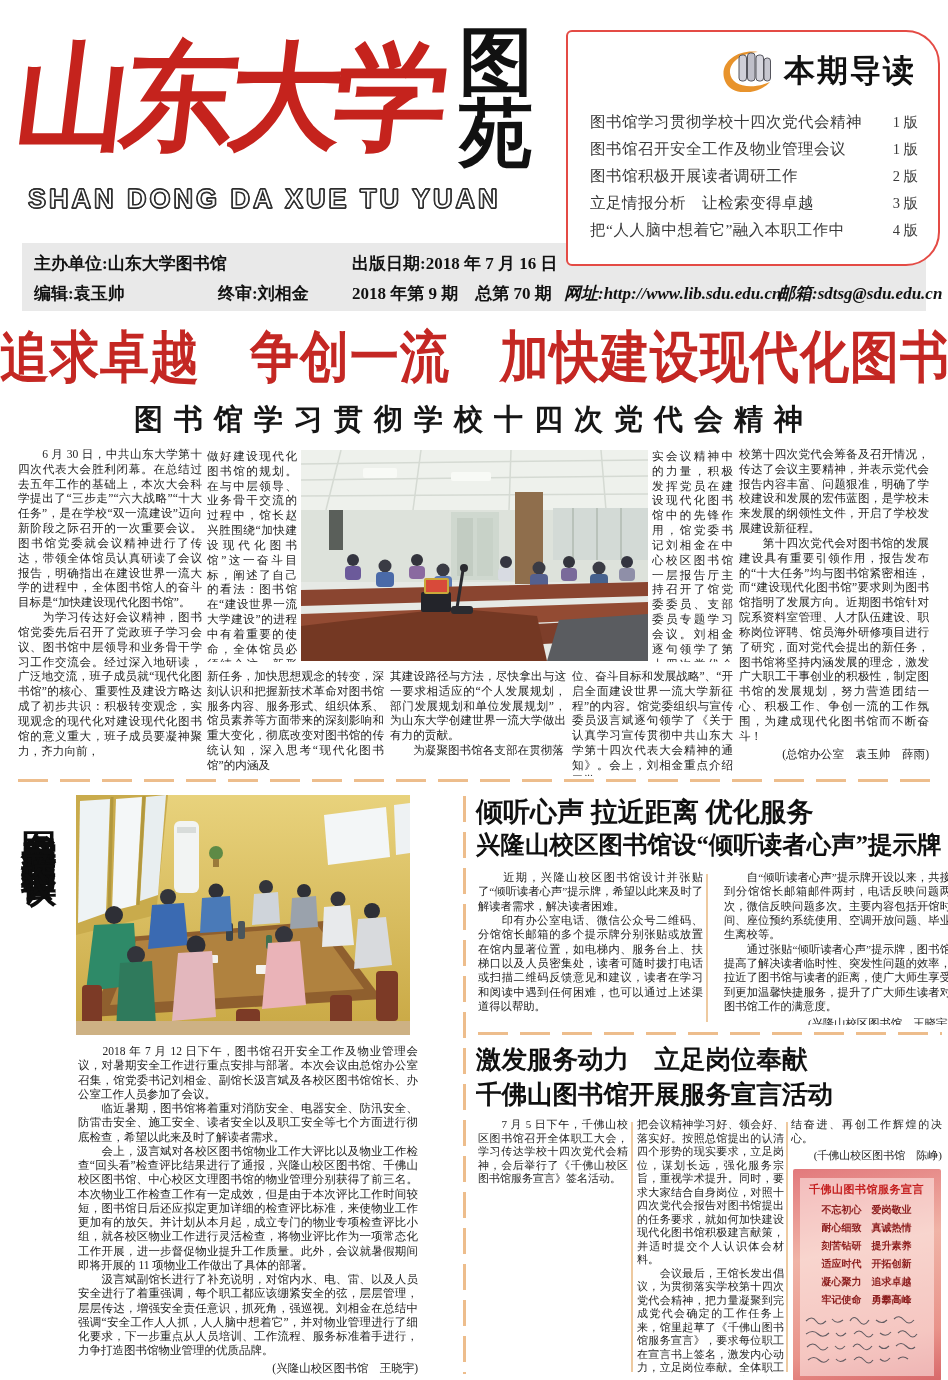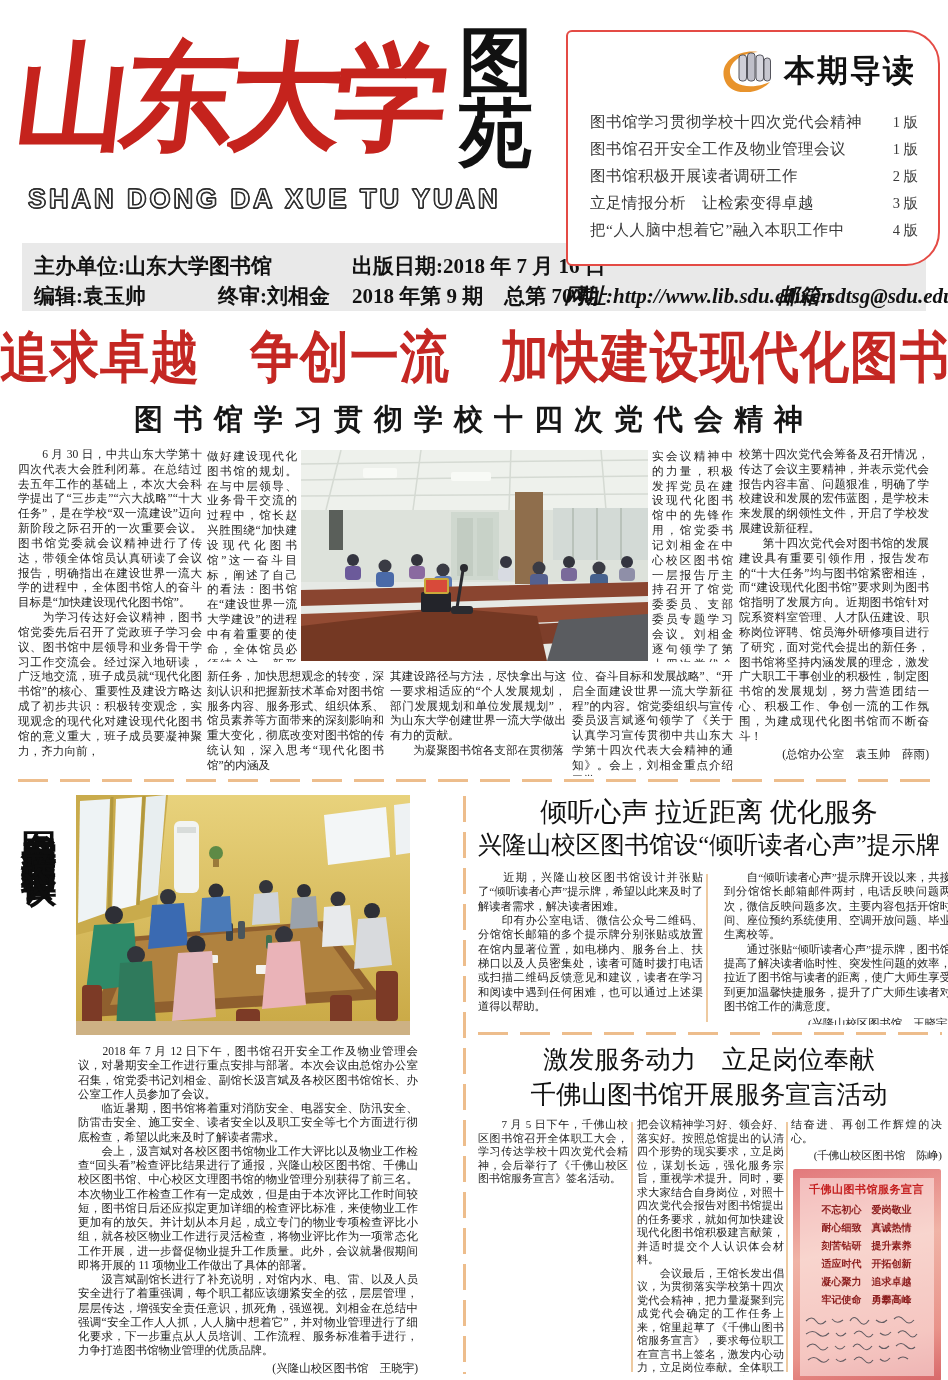--- a/index.html
+++ b/index.html
@@ -24,42 +24,42 @@
          border-radius:6px 34px 34px 6px; z-index:6; }
   .toc-head { display:flex; justify-content:flex-end; align-items:center; padding:14px 22px 4px 0; }
   .toc-title { font-size:31px; font-weight:bold; color:#111; letter-spacing:2px; }
   .toc-list { padding:12px 20px 0 22px; }
   .toc-row { display:flex; align-items:baseline; height:27px; }
   .toc-row .t { flex:1; font-size:15.5px; color:#3a3a3a; letter-spacing:0.5px; }
   .toc-row .p { font-size:14.5px; color:#3a3a3a; }
 
   
   .infobar { left:22px; top:243px; width:904px; height:68px; background:#e9e9e9; z-index:2; }
-  .infobar span { position:absolute; font-weight:bold; font-size:21px; color:#111; white-space:nowrap; }
+  .infobar span { position:absolute; font-weight:bold; font-size:17px; color:#111; white-space:nowrap; }
 
   
   .headline { left:0; top:320px; width:948px; text-align:center; color:#c42723; font-weight:bold;
               font-size:49px; letter-spacing:1px; transform:scaleY(1.14); transform-origin:center top; white-space:nowrap; }
   .subheadline { left:0; top:400px; width:948px; text-align:center; color:#161616; font-weight:bold;
                  font-size:29px; letter-spacing:11px; white-space:nowrap; }
 
   
   .btxt { font-size:11.6px; line-height:1.28; text-align:justify; overflow:hidden; color:#242424; }
   .btxt p { margin:0; }
   .byline { text-align:right; font-size:11.6px; padding-top:3px; color:#242424; }
 
   
   .dash-h { height:3px; background:repeating-linear-gradient(90deg,#edbd8c 0 30px,rgba(0,0,0,0) 30px 42px); }
   .dash-v { width:3px; background:repeating-linear-gradient(180deg,#edbd8c 0 26px,rgba(0,0,0,0) 26px 36px); }
   .thin-v { width:2px; background:#eecaa0; }
 
   
   .vtitle { left:6px; top:12px; width:62px; height:566px; writing-mode:vertical-rl; text-orientation:upright;
             font-size:35px; font-weight:bold; letter-spacing:2.5px; color:#0d0d0d; line-height:60px; }
-  .sec-h1 { width:466px; text-align:center; font-weight:normal; color:#101010; white-space:nowrap; }
+  .sec-h1 { width:466px; font-weight:bold; color:#101010; white-space:nowrap; }
 
   
   .poster { width:148px; height:212px; margin:6px auto 0 auto;
             background:linear-gradient(168deg,#e2797c 0%,#f0b3a6 38%,#e9938a 78%,#d8686a 100%);
             padding:9px 7px 5px 7px; border-radius:2px; }
   .poster-in { background:rgba(255,240,238,0.55); height:100%; padding:4px 2px; }
   .poster-title { text-align:center; color:#c41f1f; font-weight:bold; font-size:11px; letter-spacing:0.5px; white-space:nowrap; }
   .poster-line { text-align:center; color:#8c1d1d; font-weight:bold; font-size:10px; line-height:18px; white-space:nowrap; }
   .sigs { display:block; margin-top:4px; }
 </style>

